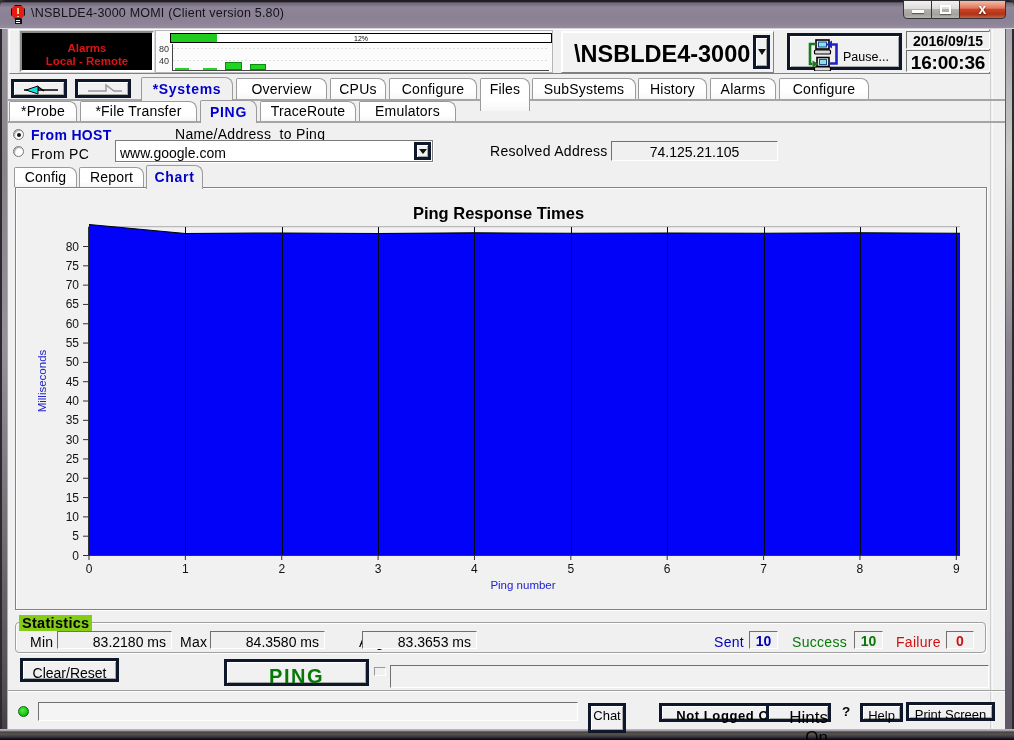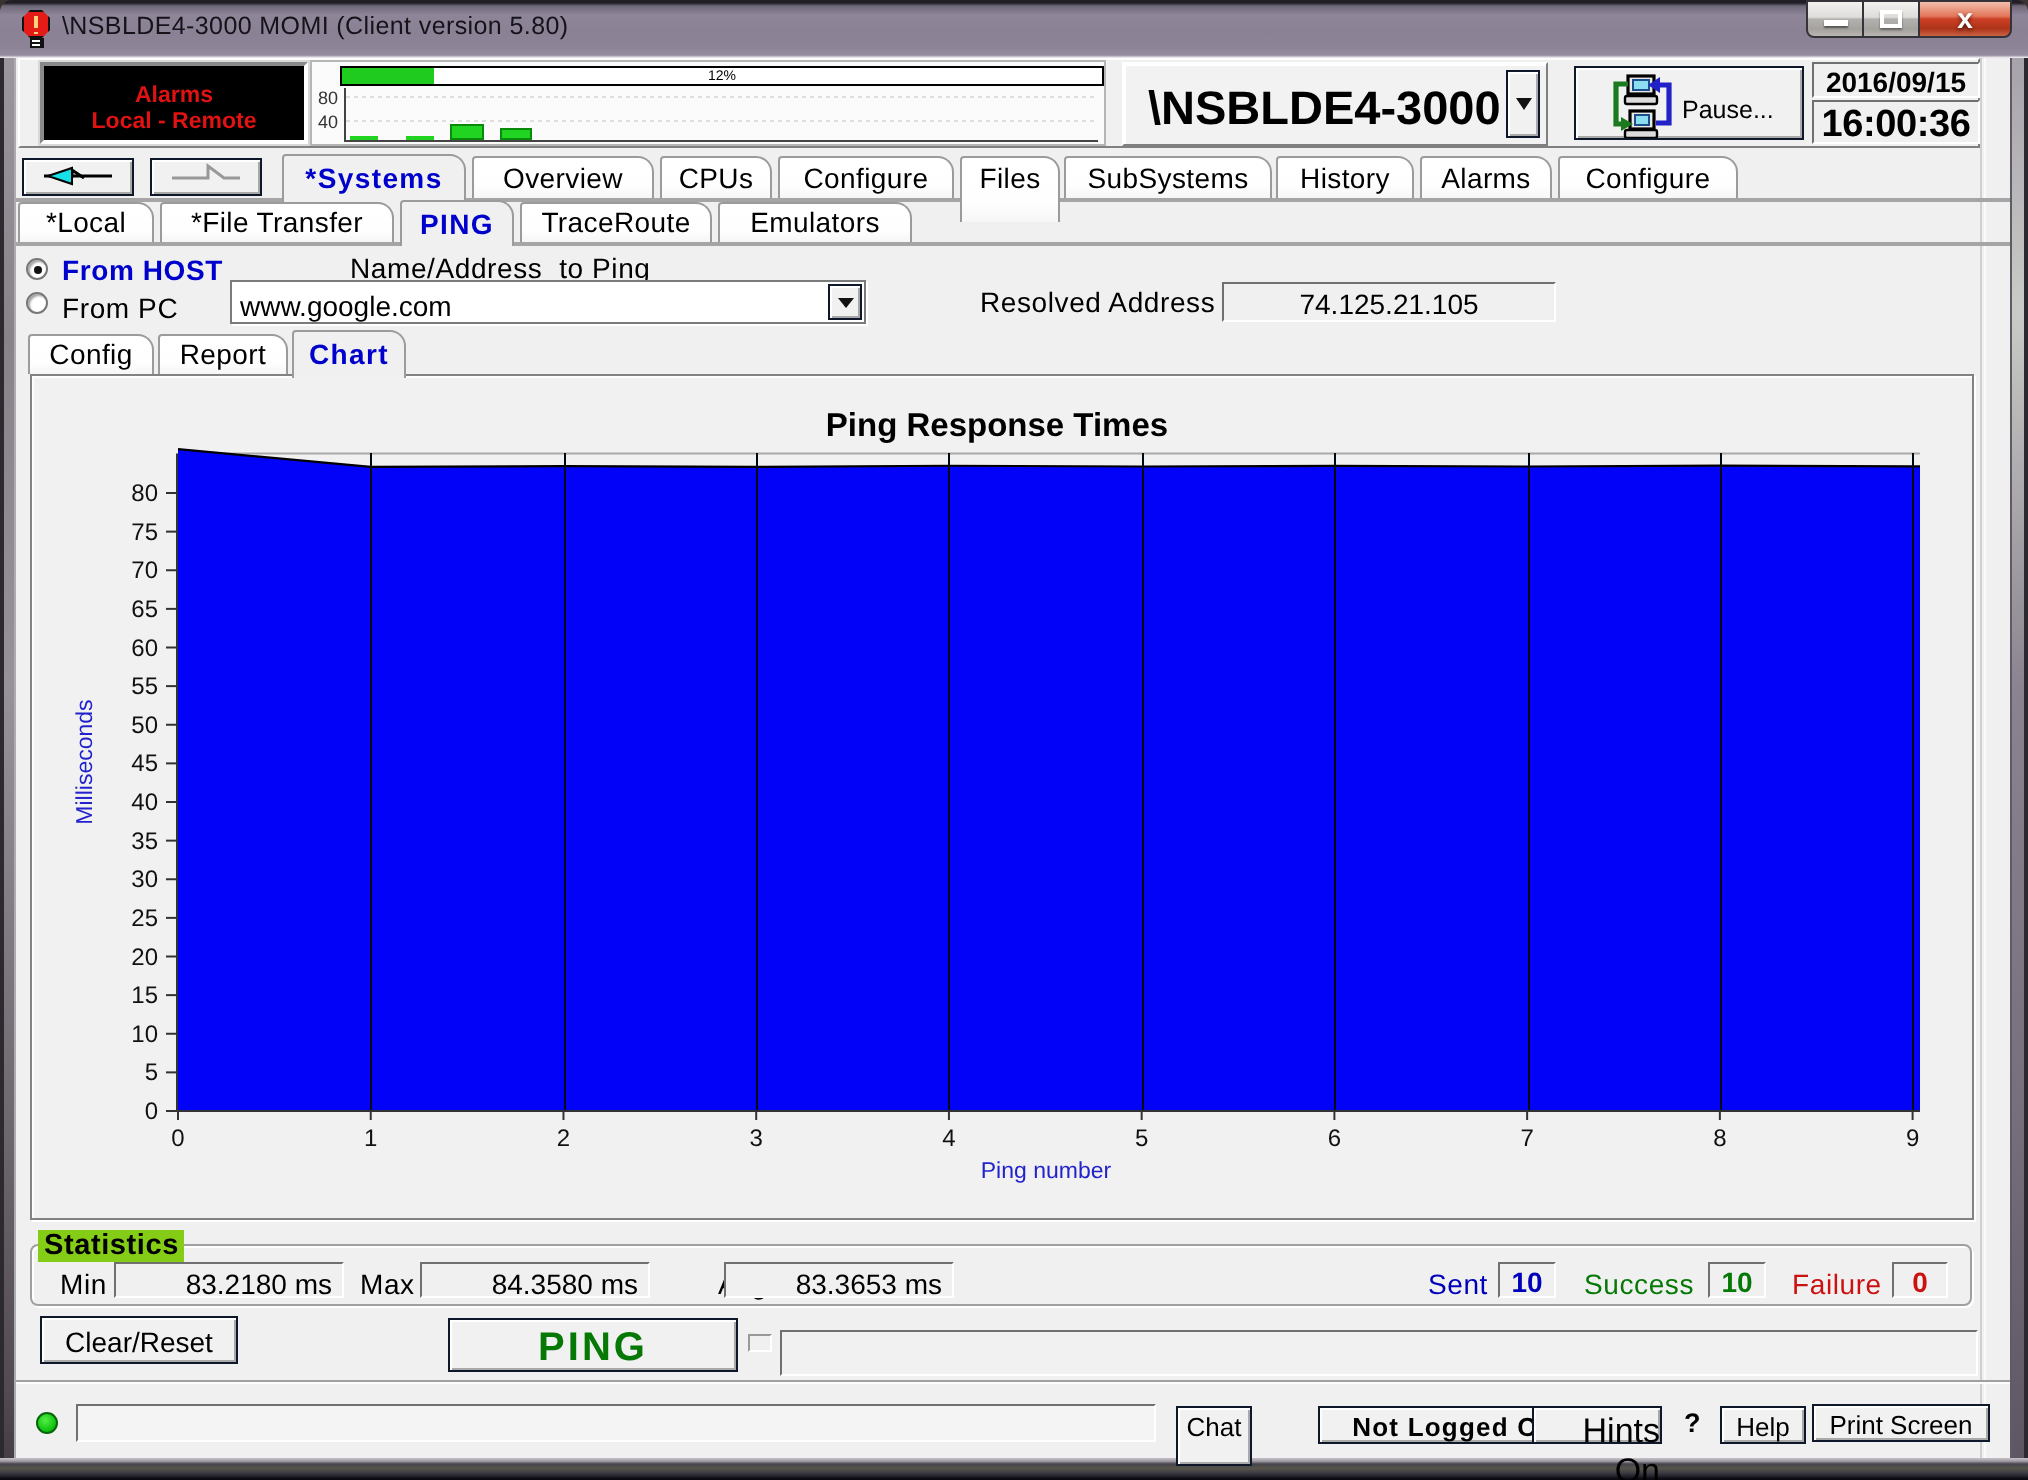--- a/index.html
+++ b/index.html
@@ -34,21 +34,21 @@
 #cap-min { left:903px; width:29px; border-radius:0 0 0 4px;
   background:linear-gradient(180deg,#f3f2f1 0%,#dddcda 45%,#b3b1ae 50%,#a5a29e 80%,#b9b6b1 100%); }
 #cap-max { left:932px; width:27px; border-left:none; border-right:none;
   background:linear-gradient(180deg,#f3f2f1 0%,#dddcda 45%,#b3b1ae 50%,#a5a29e 80%,#b9b6b1 100%); }
 #cap-close { left:959px; width:47px; border-radius:0 0 4px 0;
   background:linear-gradient(180deg,#f2bfab 0%,#e2765a 42%,#cc4027 50%,#ae3418 78%,#c96245 100%); }
 #cap-min span { position:absolute; left:8px; top:9px; width:12px; height:3px; background:#fff; box-shadow:0 1px 1px rgba(0,0,0,.5); }
 #cap-max span { position:absolute; left:8px; top:4px; width:11px; height:9px; border:2px solid #fff; box-shadow:0 1px 1px rgba(0,0,0,.4); }
 #cap-close span { position:absolute; width:100%; text-align:center; top:0px; color:#fff; font-weight:bold; font-size:14px; text-shadow:0 1px 2px rgba(0,0,0,.6); }
 
-.btn { background:#f1f1f1; border:1px solid #0f172a;
+.btn { background:#f1f1f1; border:3px solid #0f172a;
   box-shadow:inset 1px 1px 0 #ffffff, inset -1px -1px 0 #a9a9a9; }
 .sunk { background:#f0f0f0; border:1px solid; border-color:#707070 #ffffff #ffffff #707070; }
 .raised { border:1px solid; border-color:#ffffff #808080 #808080 #ffffff; }
 .tab { background:linear-gradient(180deg,#ffffff 0%,#fefefe 70%,#f6f6f6 100%);
   border:1px solid #9b9b9b; border-bottom:none; border-radius:2px 8px 0 0;
   text-align:center; font-size:14px; letter-spacing:.2px; color:#000; }
 .tab.sel { background:#f0f0f0; color:#0000cc; font-weight:bold; letter-spacing:.7px; z-index:5; }
 .lbl { font-size:14px; letter-spacing:.3px; color:#000; white-space:nowrap; }
 </style>
 </head>
@@ -148,21 +148,21 @@
 <div class="abs tab" style="left:236px;top:78px;width:91px;height:21px;line-height:20px;">Overview</div>
 <div class="abs tab" style="left:330px;top:78px;width:56px;height:21px;line-height:20px;">CPUs</div>
 <div class="abs tab" style="left:389px;top:78px;width:88px;height:21px;line-height:20px;">Configure</div>
 <div class="abs tab" style="left:480px;top:78px;width:50px;height:33px;line-height:20px;">Files</div>
 <div class="abs tab" style="left:532px;top:78px;width:104px;height:21px;line-height:20px;">SubSystems</div>
 <div class="abs tab" style="left:638px;top:78px;width:69px;height:21px;line-height:20px;">History</div>
 <div class="abs tab" style="left:710px;top:78px;width:66px;height:21px;line-height:20px;">Alarms</div>
 <div class="abs tab" style="left:779px;top:78px;width:90px;height:21px;line-height:20px;">Configure</div>
 
 <div class="abs" id="tabrow2-line" style="left:8px;top:121px;width:997px;height:2px;background:#a5a5a5;"></div>
-<div class="abs tab" style="left:9px;top:101px;width:68px;height:20px;line-height:19px;">*Local</div>
+<div class="abs tab" style="left:9px;top:101px;width:68px;height:20px;line-height:19px;">*Probe</div>
 <div class="abs tab" style="left:80px;top:101px;width:117px;height:20px;line-height:19px;">*File Transfer</div>
 <div class="abs tab sel" style="left:200px;top:100px;width:57px;height:23px;line-height:22px;">PING</div>
 <div class="abs tab" style="left:260px;top:101px;width:96px;height:20px;line-height:19px;">TraceRoute</div>
 <div class="abs tab" style="left:359px;top:101px;width:97px;height:20px;line-height:19px;">Emulators</div>
 
 <div class="abs" id="radio1" style="left:13px;top:129px;width:11px;height:11px;border-radius:50%;background:#fff;border:1px solid #777;box-shadow:inset 1px 1px 1px rgba(0,0,0,.35);"></div>
 <div class="abs" style="left:16.5px;top:132.5px;width:4px;height:4px;border-radius:50%;background:#111;"></div>
 <div class="abs lbl" style="left:31px;top:127px;color:#0000cc;font-weight:bold;">From HOST</div>
 <div class="abs" id="radio2" style="left:13px;top:146px;width:11px;height:11px;border-radius:50%;background:#fff;border:1px solid #777;box-shadow:inset 1px 1px 1px rgba(0,0,0,.35);"></div>
 <div class="abs lbl" style="left:31px;top:146px;">From PC</div>

